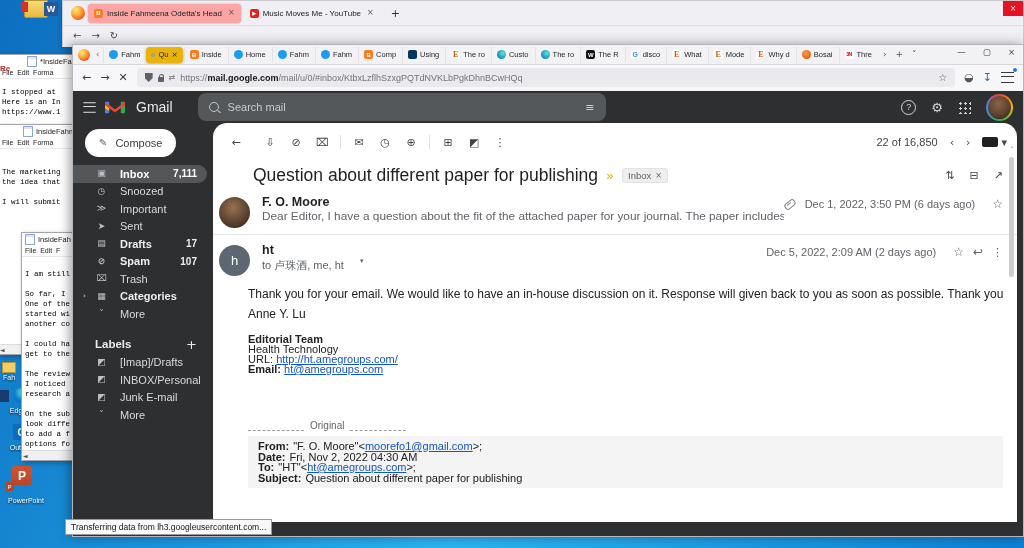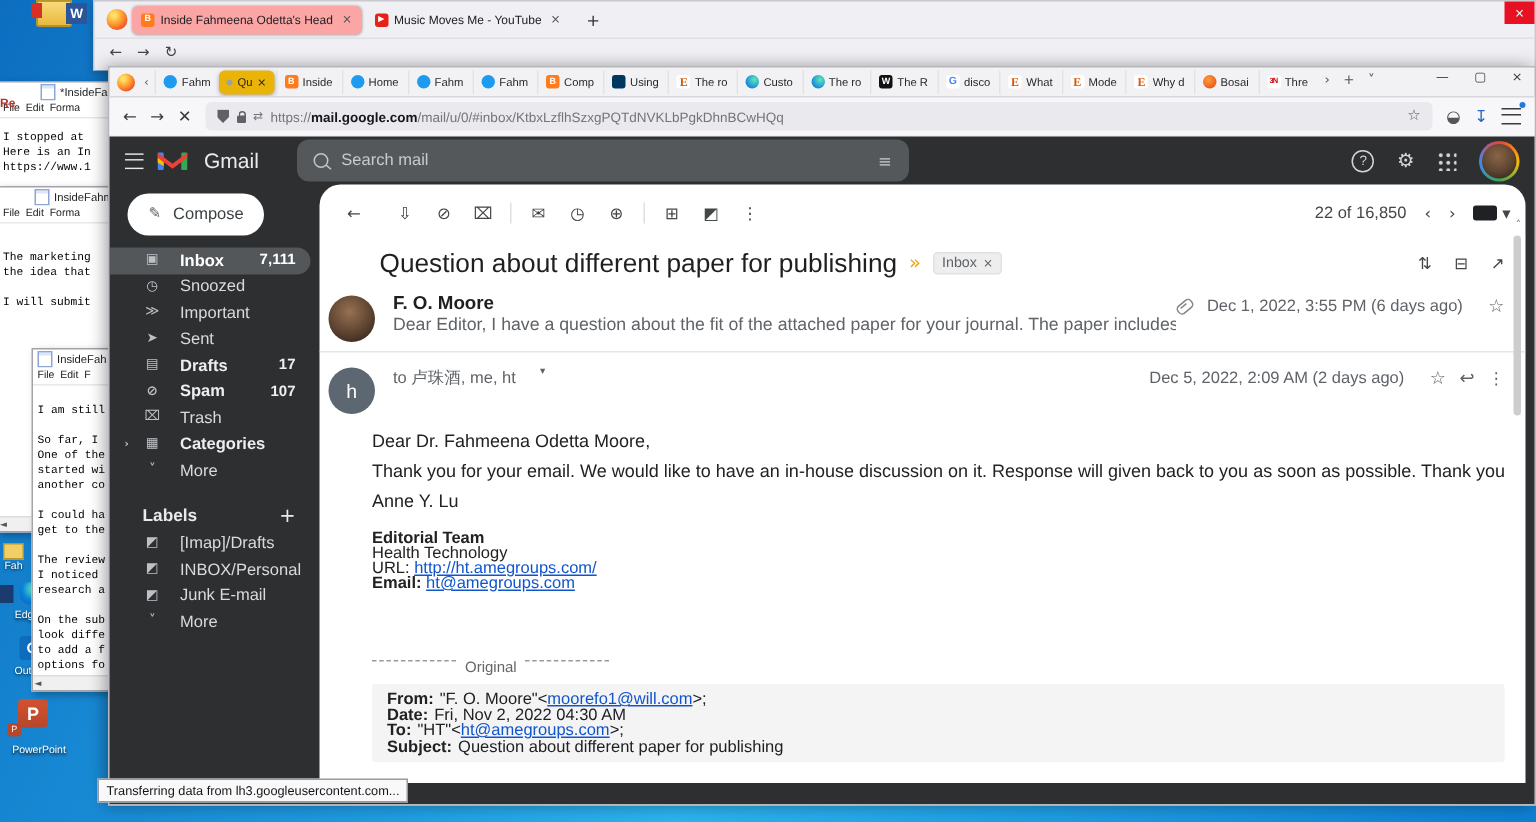--- a/index.html
+++ b/index.html
@@ -127,21 +127,21 @@
   .mto{font-size:11px;color:#5f6368;margin-top:1px;display:flex;align-items:flex-start;gap:16px}
   .mright{flex:none;display:flex;align-items:center;gap:9px;font-size:11px;color:#5f6368;margin-top:3px}
   .clip{width:10px;height:5px;border:1px solid #80868b;border-radius:3px;position:relative;transform:rotate(-40deg);flex:none}
   .clip::after{content:"";position:absolute;left:2px;top:1px;width:5px;height:1px;background:#80868b}
   .star2{font-size:12px;color:#5f6368;margin-left:8px}
   .divider{border:none;border-top:1px solid #e6e6e6;margin:3px 0}
   .mbody{padding:9px 14px 0 35px;font-size:12px;color:#222}
   .mline{line-height:13px;margin-bottom:7px;white-space:nowrap;overflow:hidden}
   .sigblock{margin-top:13px;font-size:11px;line-height:10px}
   .sigblock a,.qrow a{color:#1155cc;text-decoration:underline}
-  .orig{display:flex;align-items:flex-start;gap:6px;color:#666;font-size:10px;margin:46px 0 5px}
+  .orig{display:flex;align-items:flex-end;gap:6px;color:#666;font-size:10px;margin:46px 0 5px}
   .dline{width:56px;border-top:1px dashed #9a9a9a}
   .quote{background:#f4f4f4;border-radius:2px;padding:5px 10px;font-size:11px;line-height:10.5px;color:#202124;max-width:735px}
   .qrow b{margin-right:4px}
   .cscroll-up{position:absolute;right:3px;top:24px;font-size:7px;color:#777}
   .cthumb{position:absolute;right:3px;top:34px;width:5px;height:120px;background:#cdcdcd;border-radius:3px}
   .status{position:absolute;left:65px;top:519px;height:14px;z-index:6;background:#f9f9fa;border:1px solid #9a9aa2;font-size:8.5px;color:#15141a;display:flex;align-items:center;padding:0 5px;white-space:nowrap}
 </style>
 </head>
 <body>
 
@@ -491,62 +491,62 @@
         </div>
 
         <div class="msgrow">
           <span class="av av1"></span>
           <span class="mmain">
             <div class="mname">F. O. Moore</div>
             <div class="msnip">Dear Editor, I have a question about the fit of the attached paper for your journal. The paper includes a proposal, i.e. details for a future study of technolog</div>
           </span>
           <span class="mright">
             <span class="clip"></span>
-            <span>Dec 1, 2022, 3:55 PM (6 days ago)</span>
+            <span>Dec 1, 2022, 3:50 PM (6 days ago)</span>
             <span class="star2 u">☆</span>
           </span>
         </div>
 
         <hr class="divider">
 
         <div class="msgrow">
           <span class="av av2">h</span>
           <span class="mmain">
+            <div class="mname">ht</div>
             <div class="mto">
                 <span>to 卢珠酒, me, ht</span>
                 <span class="u" style="font-size:7px">▾</span>
               </div>
           </span>
           <span class="mright">
             <span>Dec 5, 2022, 2:09 AM (2 days ago)</span>
             <span class="star2 u">☆</span>
             <span class="u" style="font-size:12px">↩</span>
             <span class="u" style="font-size:11px">⋮</span>
           </span>
         </div>
 
         <div class="mbody">
           <div id="body-lines">
-              <div class="mline">Dear Dr. Fahmeena Odetta Moore,</div>
               <div class="mline">Thank you for your email. We would like to have an in-house discussion on it. Response will given back to you as soon as possible. Thank you.</div>
               <div class="mline">Anne Y. Lu</div>
             </div>
           <div class="sigblock">
             <div style="font-weight:bold">Editorial Team</div>
             <div style="">Health Technology</div>
             <div><span style="font-weight:normal">URL:</span> <a href="#">http://ht.amegroups.com/</a></div>
             <div><span style="font-weight:bold">Email:</span> <a href="#">ht@amegroups.com</a></div>
           </div>
           <div class="orig">
             <span class="dline"></span>
               <span>Original</span>
               <span class="dline"></span>
           </div>
           <div class="quote" id="quote-rows">
-              <div class="qrow"><b>From:</b><span>"F. O. Moore"&lt;</span><a href="#">moorefo1@will.com</a><span>&gt;;</span></div>
+              <div class="qrow"><b>From:</b><span>"F. O. Moore"&lt;</span><a href="#">moorefo1@gmail.com</a><span>&gt;;</span></div>
               <div class="qrow"><b>Date:</b><span>Fri, Nov 2, 2022 04:30 AM</span></div>
               <div class="qrow"><b>To:</b><span>"HT"&lt;</span><a href="#">ht@amegroups.com</a><span>&gt;;</span></div>
               <div class="qrow"><b>Subject:</b><span>Question about different paper for publishing</span></div>
             </div>
 
         </div>
 
         <span class="cscroll-up u">˄</span>
         <span class="cthumb"></span>
       </div>

